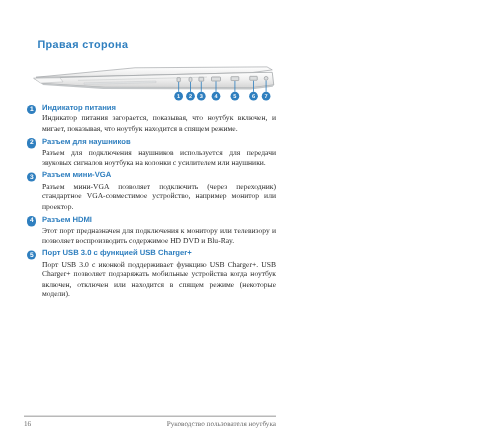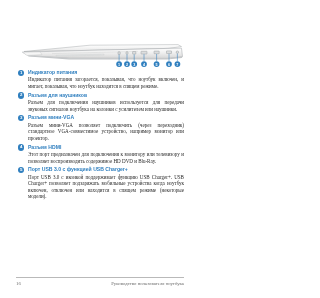--- a/index.html
+++ b/index.html
@@ -115,20 +115,21 @@
     font-size: 4.8px;
     color: #6b6b6b;
     white-space: nowrap;
   }
 </style>
 </head>
 <body>
 
 <div class="page">
 
+  <div class="page-title">Правая сторона</div>
 
   <div class="figure">
     <svg width="168" height="32" viewBox="0 0 168 32" xmlns="http://www.w3.org/2000/svg">
       <defs>
         <linearGradient id="body" x1="0" y1="0" x2="0" y2="1">
           <stop offset="0" stop-color="#fdfdfd"></stop>
           <stop offset="0.45" stop-color="#efefef"></stop>
           <stop offset="1" stop-color="#d6d6d6"></stop>
         </linearGradient>
         <linearGradient id="lid" x1="0" y1="0" x2="0" y2="1">

